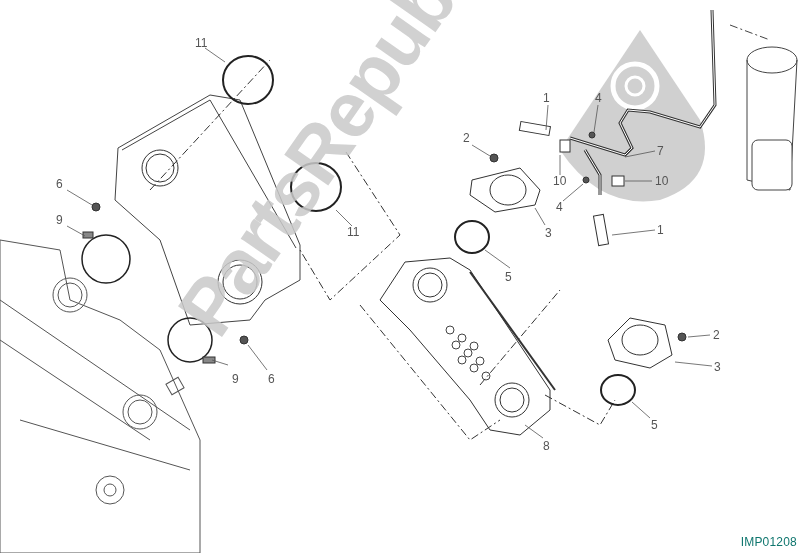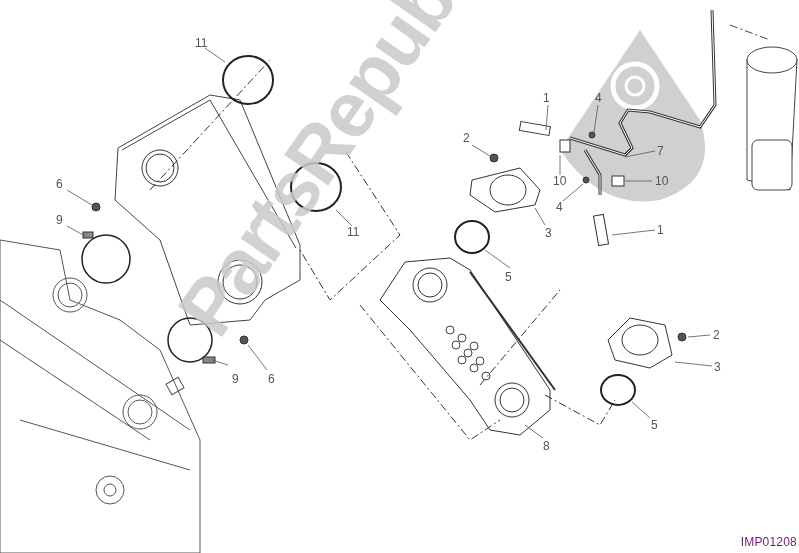--- a/index.html
+++ b/index.html
@@ -1,20 +1,20 @@
 <!DOCTYPE html>
 <html><head>
   <meta charset="utf-8">
   <style>
     html, body { margin:0; padding:0; background:#ffffff; }
     body { width:799px; height:553px; position:relative; overflow:hidden; font-family:"Liberation Sans", sans-serif; }
     #stage { position:absolute; left:0; top:0; width:799px; height:553px; }
     svg.art { position:absolute; left:0; top:0; width:799px; height:553px; }
     .callout { position:absolute; font-size:12px; color:#555; line-height:12px; white-space:nowrap; }
-    .code { position:absolute; right:2px; bottom:4px; font-size:12px; color:#701a75; letter-spacing:0.2px; }
+    .code { position:absolute; right:2px; bottom:4px; font-size:12px; color:#0f766e; letter-spacing:0.2px; }
     .wm { position:absolute; left:160px; top:300px; transform:rotate(-55deg); transform-origin:0 0;
           font-size:78px; font-weight:bold; color:#c9c9c9; opacity:0.85; letter-spacing:-2px; white-space:nowrap; }
   </style>
 </head>
 <body>
 
 <div id="stage">
 
   <svg class="art" viewBox="0 0 799 553" fill="none" stroke="#333" stroke-width="1">
 

